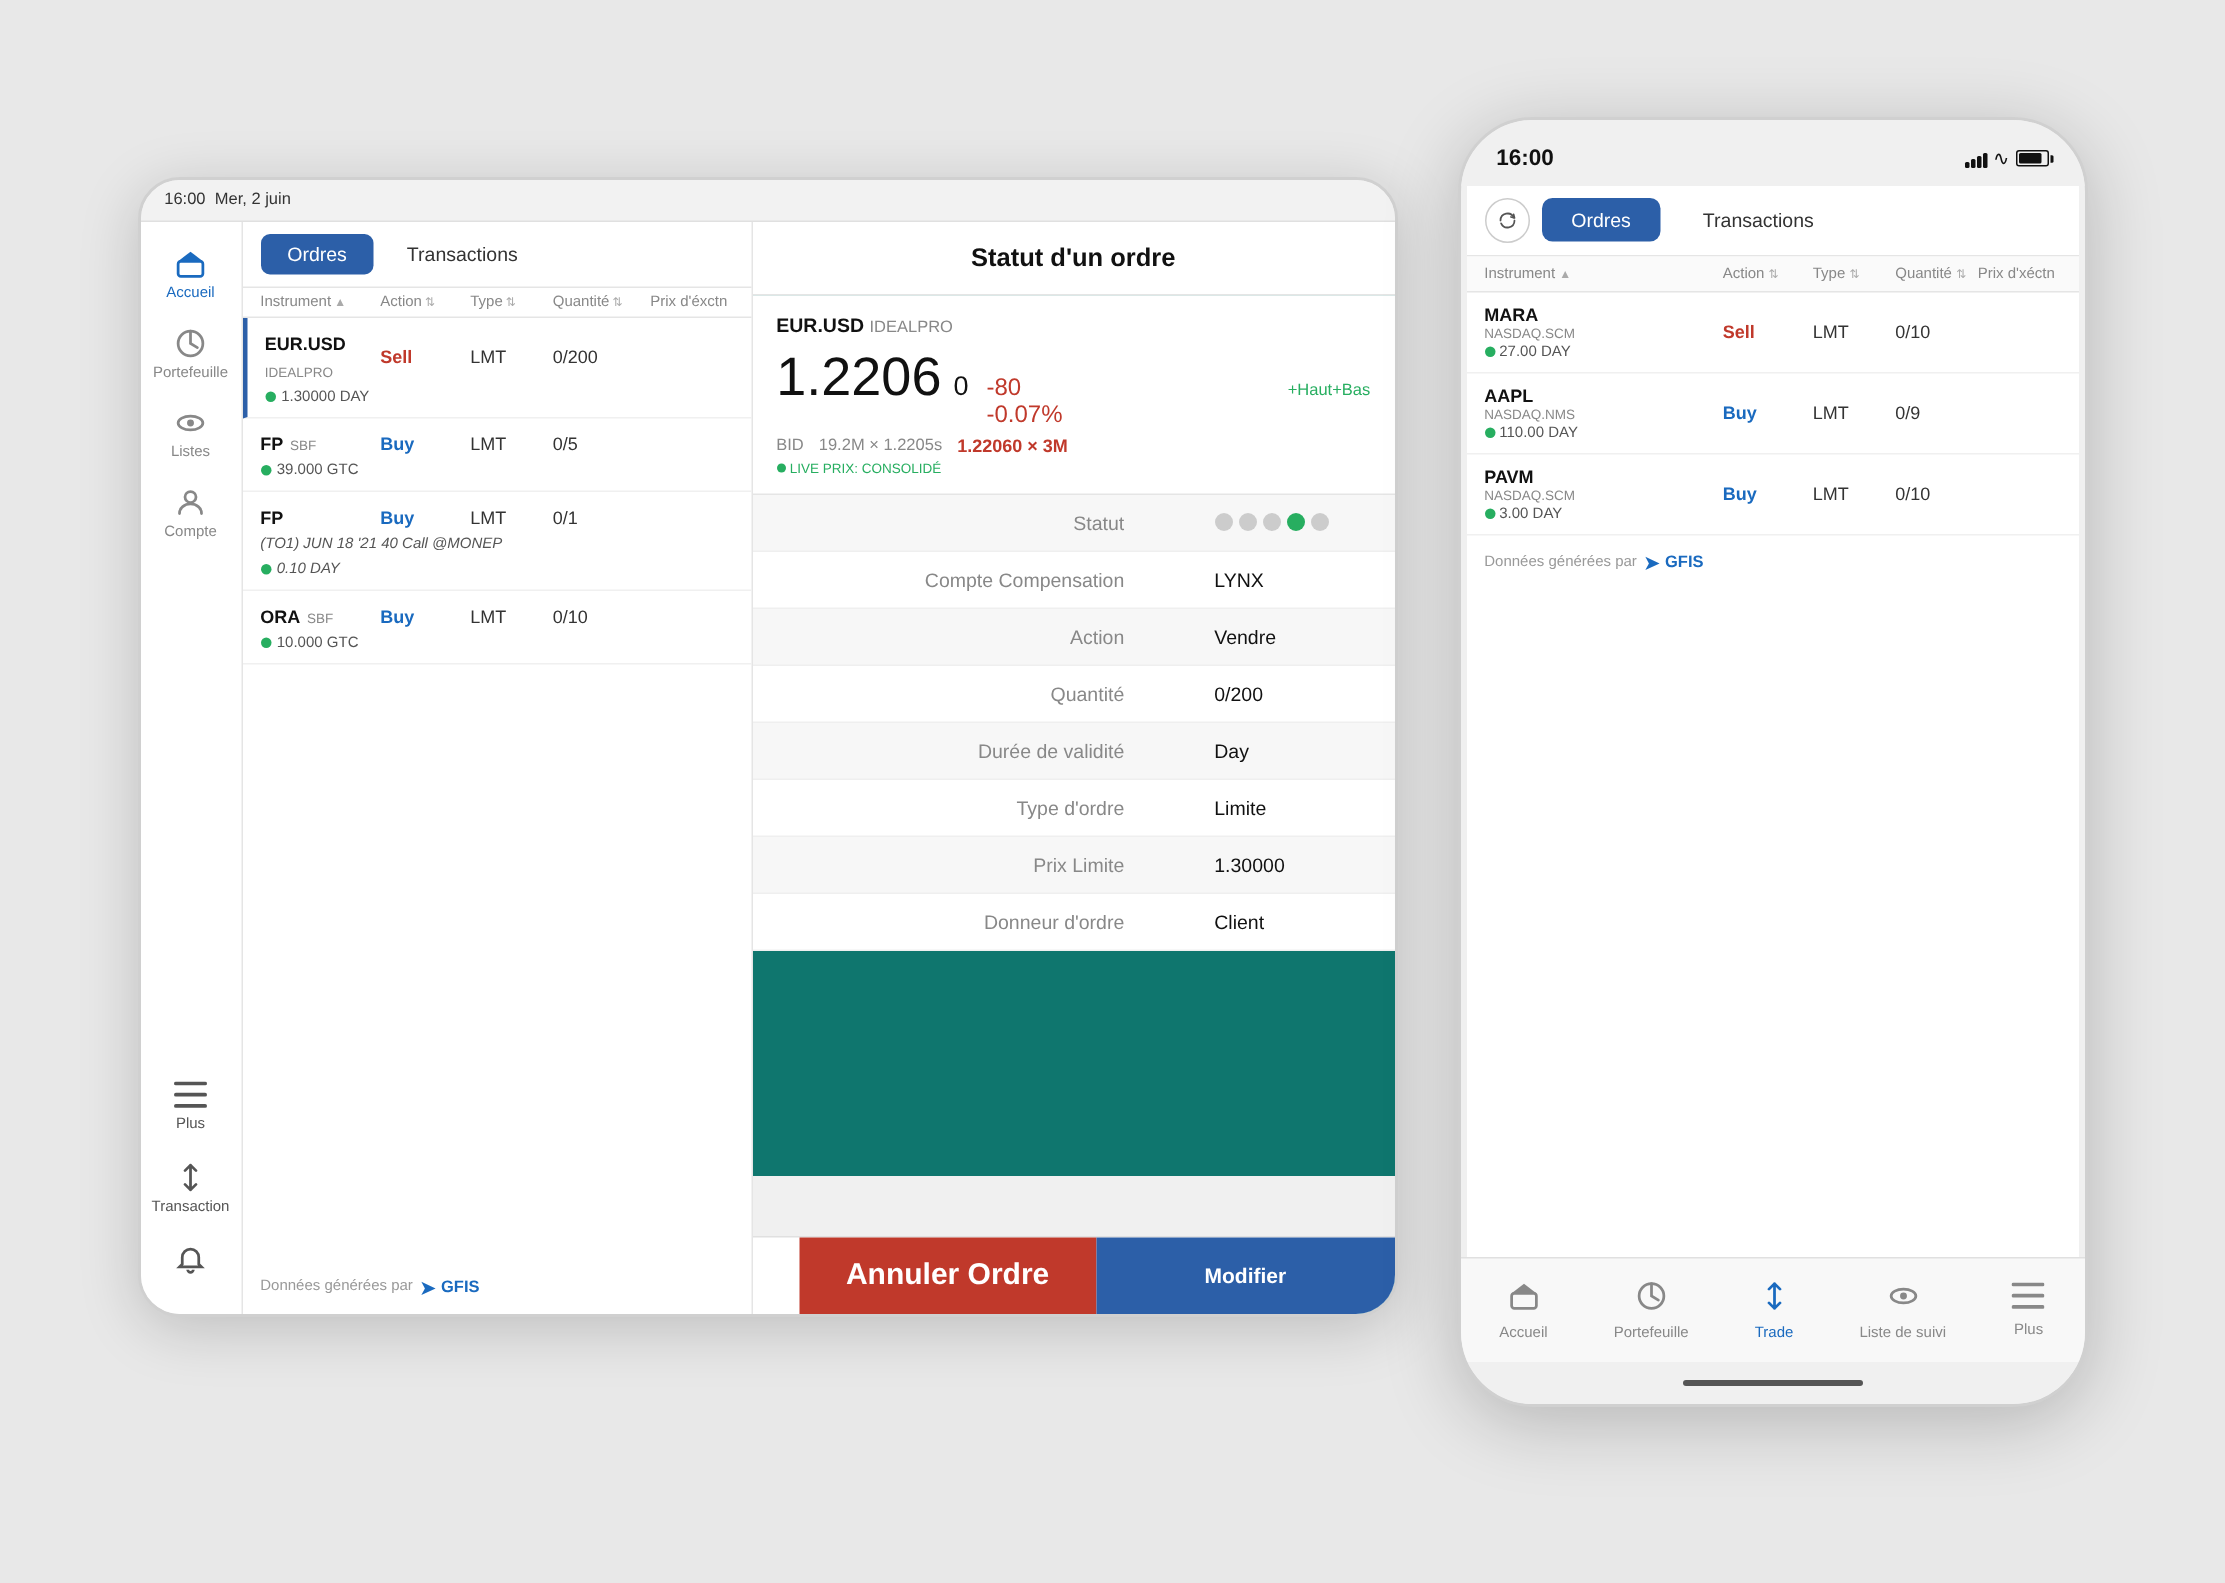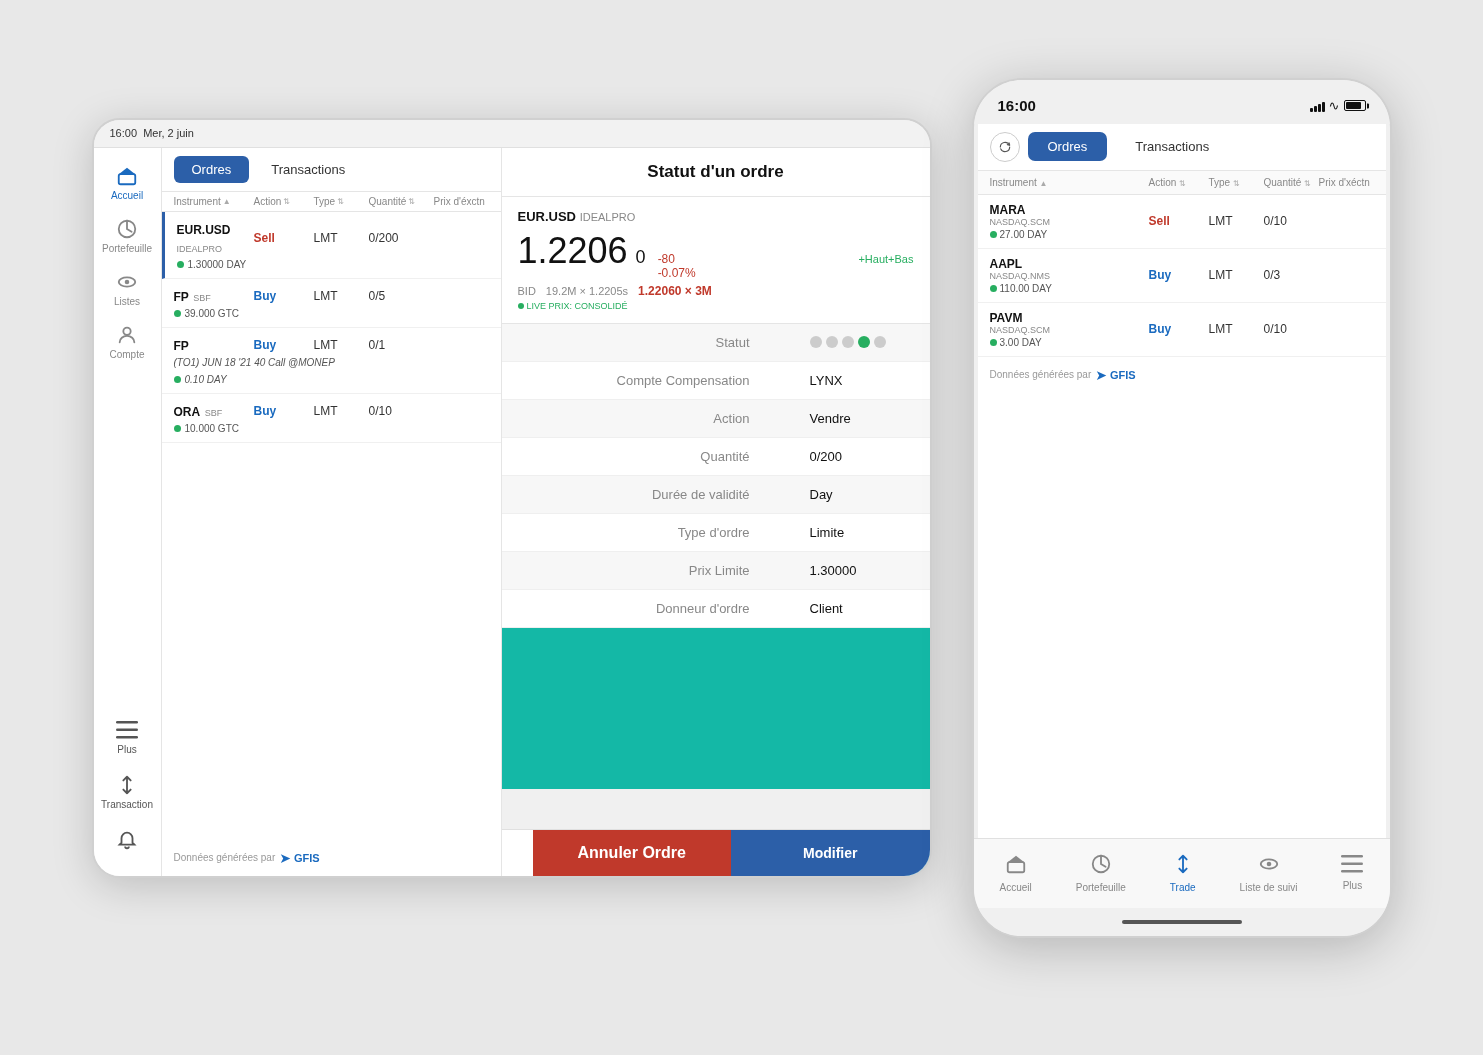--- a/index.html
+++ b/index.html
@@ -214,21 +214,21 @@
       color: #999;
       display: flex;
       align-items: center;
       gap: 4px;
       margin-top: auto;
     }
 
     
     .order-detail-panel {
       flex: 1;
-      background: #14b8a6;
+      background: #0f766e;
       display: flex;
       flex-direction: column;
       overflow-y: auto;
     }
 
     .detail-title {
       font-size: 17px;
       font-weight: 600;
       text-align: center;
       padding: 14px;
@@ -265,21 +265,21 @@
       color: #111;
     }
 
     .price-small {
       font-size: 18px;
       font-weight: 300;
       color: #111;
     }
 
     .price-change {
-      font-size: 12px;
+      font-size: 16px;
       color: #c0392b;
     }
 
     .price-haut-bas {
       font-size: 11px;
       color: #27ae60;
       display: flex;
       flex-direction: row;
       align-items: flex-end;
       margin-left: auto;
@@ -357,21 +357,21 @@
       border-top: 1px solid #e0e0e0;
       background: #fff;
     }
 
     .btn-cancel-order {
       flex: 1;
       padding: 14px;
       background: #c0392b;
       color: #fff;
       border: none;
-      font-size: 16px;
+      font-size: 20px;
       font-weight: 600;
       cursor: pointer;
       margin-left: 31px;
     }
 
     .btn-modify-order {
       flex: 1;
       padding: 14px;
       background: #2c5fa8;
       color: #fff;
@@ -960,21 +960,21 @@
         <div class="inst-block">
           <span class="inst-name">AAPL</span>
           <span class="inst-exch">NASDAQ.NMS</span>
           <div class="inst-price">
             <span class="green-dot"></span>
             <span>110.00 DAY</span>
           </div>
         </div>
         <span class="buy-label">Buy</span>
         <span style="font-size:12px;color:#333">LMT</span>
-        <span style="font-size:12px;color:#333">0/3</span>
+        <span style="font-size:12px;color:#333">0/9</span>
         <span style="font-size:12px;color:#333"></span>
       </div>
 
       <div class="phone-order-row">
         <div class="inst-block">
           <span class="inst-name">PAVM</span>
           <span class="inst-exch">NASDAQ.SCM</span>
           <div class="inst-price">
             <span class="green-dot"></span>
             <span>3.00 DAY</span>

